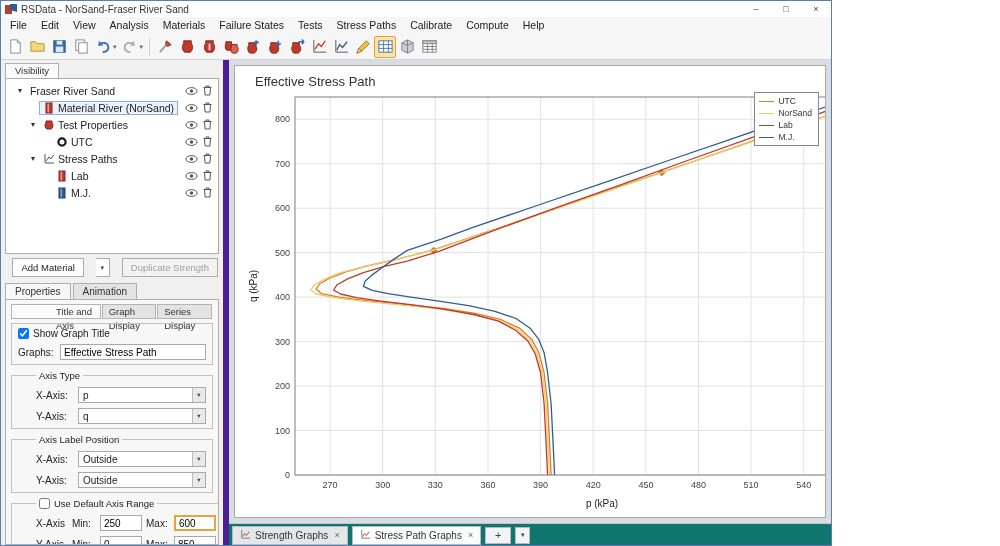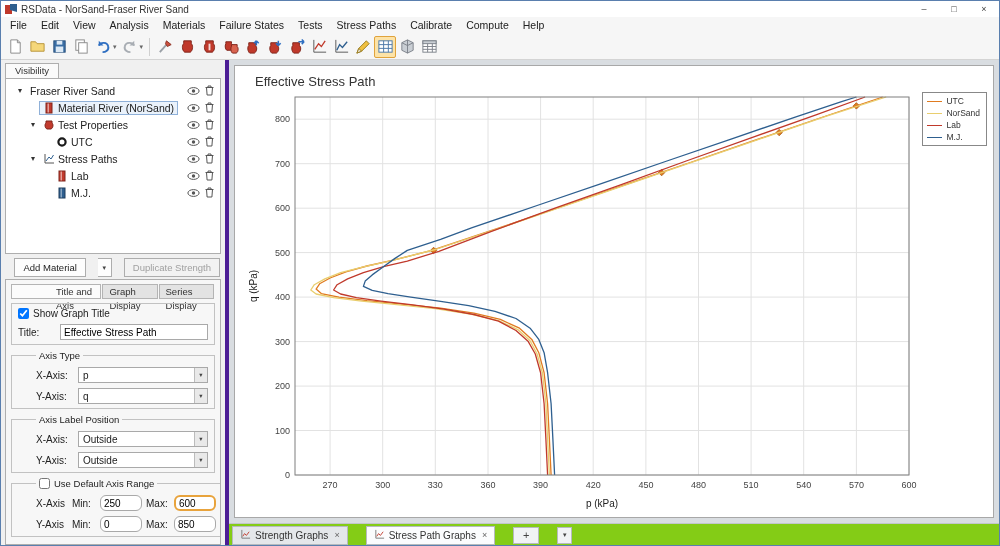--- a/index.html
+++ b/index.html
@@ -1,17 +1,17 @@
 <!DOCTYPE html>
 <html><head>
 <meta charset="utf-8">
 <style>
   html,body{margin:0;padding:0;background:#fff;}
   *{box-sizing:border-box;}
-  .window{width:1000px;height:546px;border:1px solid #5a7fae;background:#f0f0f0;
+  .window{width:832px;height:546px;border:1px solid #5a7fae;background:#f0f0f0;
     font-family:"Liberation Sans",sans-serif;font-size:11px;color:#222;
     display:flex;flex-direction:column;overflow:hidden;position:relative;}
 
   
   .titlebar{height:16px;background:#ffffff;display:flex;align-items:center;padding-left:4px;flex:0 0 auto;}
   .app-icon{width:12px;height:12px;margin-right:4px;display:inline-flex;}
   .title-text{font-size:10px;color:#333;flex:1;white-space:nowrap;overflow:hidden;}
   .win-controls{display:flex;height:16px;}
   .winbtn{width:30px;height:16px;border:none;background:#ffffff;font-size:9px;line-height:14px;color:#444;padding:0;font-family:inherit;}
 
@@ -22,21 +22,21 @@
   
   .toolbar{height:26px;background:#f6f6f6;border-bottom:1px solid #d4d4d4;display:flex;align-items:center;padding:0 3px;flex:0 0 auto;}
   .tbtn{width:22px;height:22px;display:flex;align-items:center;justify-content:center;border:1px solid transparent;border-radius:2px;margin:0 0;}
   .tbtn svg{width:17px;height:17px;display:block;}
   .tbtn.active{background:#fde3a7;border-color:#e0a33c;}
   .tcaret{font-size:7px;color:#666;margin:0 2px 0 -1px;}
   .tsep{width:1px;height:18px;background:#d0d0d0;margin:0 4px;}
 
   
   .content{flex:1;display:flex;min-height:0;}
-  .left-panel{width:228px;flex:0 0 228px;background:#f0f0f0;border-right:4px solid #4c1d95;
+  .left-panel{width:228px;flex:0 0 228px;background:#f0f0f0;border-right:6px solid #4c1d95;
     display:flex;flex-direction:column;padding:3px 4px 0 4px;min-height:0;}
   .vis-tab{width:54px;height:15px;background:#fafafa;border:1px solid #aeaeae;border-bottom:none;
     font-size:9.5px;text-align:center;line-height:14px;color:#333;}
   .tree-box{height:176px;background:#fff;border:1px solid #aeaeae;padding:3px 0 0 0;overflow:hidden;flex:0 0 auto;}
   .trow{height:17px;display:flex;align-items:center;padding-right:3px;font-size:10.5px;}
   .chev{width:12px;text-align:center;font-size:8px;color:#333;flex:0 0 12px;}
   .titem{display:flex;align-items:center;gap:3px;padding:0 3px;border:1px solid transparent;min-width:0;}
   .trow.selected .titem{border:1px solid #8fb0d8;background:#eaf2fb;}
   .ticon{width:12px;height:12px;display:inline-flex;flex:0 0 12px;}
   .tlabel{white-space:nowrap;overflow:hidden;}
@@ -58,41 +58,41 @@
   fieldset.group{padding:1px 6px 4px 24px;margin:0 0 5px 0;}
   legend{font-size:9.5px;padding:0 3px;color:#222;}
   .chk-row{display:flex;align-items:center;gap:4px;font-size:10px;}
   .chk-row input{width:11px;height:11px;margin:0;}
   .field-row{display:flex;align-items:center;gap:4px;margin-top:5px;font-size:10px;}
   .flabel{width:38px;flex:0 0 auto;font-size:10px;}
   .flabel.w1{width:32px;}
   .flabel.sm{width:24px;}
   .txt{height:16px;border:1px solid #a9a9a9;background:#fff;font-size:10px;font-family:inherit;padding:0 3px;}
   .txt.wide{flex:1;min-width:0;}
-  .txt.num{width:42px;border-radius:6px;}
+  .txt.num{width:42px;}
   .txt.hl{border:2px solid #e8a33c;height:16px;}
   .combo{flex:1;height:16px;border:1px solid #a9a9a9;background:#fff;display:flex;align-items:center;min-width:0;}
   .combo-val{flex:1;padding:0 4px;font-size:10px;white-space:nowrap;overflow:hidden;}
   .combo-btn{width:13px;align-self:stretch;background:#e9e9e9;border-left:1px solid #bcbcbc;font-size:6.5px;display:flex;align-items:center;justify-content:center;color:#444;}
   .lgd-chk{display:flex;align-items:center;gap:4px;font-size:9.5px;}
   .lgd-chk input{width:11px;height:11px;margin:0;}
 
   
   .right-col{flex:1;display:flex;flex-direction:column;min-width:0;}
   .main-area{flex:1;background:#d9dde1;padding:5px;min-height:0;}
   .chart-panel{width:100%;height:100%;background:#fff;border:1px solid #a8a8a8;position:relative;padding:4px 0 0 10px;overflow:hidden;}
   .chart-title{font-size:13px;color:#333;margin:4px 0 0 10px;}
   .legend{position:absolute;top:26px;right:6px;border:1px solid #888;background:#fff;padding:3px 6px 3px 4px;display:flex;flex-direction:column;gap:2px;}
   .lg-item{display:flex;align-items:center;gap:4px;font-size:8.5px;color:#333;white-space:nowrap;}
   .lg-line{width:15px;height:0;border-top:1.6px solid #000;flex:0 0 15px;}
   .tick{font-size:9px;fill:#444;}
   .axis-label{font-size:10px;fill:#222;}
 
   
-  .tabbar{height:22px;background:#84cc16;border-top:1px solid #c2c6ca;display:flex;align-items:center;padding:1px 3px 0 3px;gap:18px;flex:0 0 auto;}
+  .tabbar{height:22px;background:#0f766e;border-top:1px solid #c2c6ca;display:flex;align-items:center;padding:1px 3px 0 3px;gap:4px;flex:0 0 auto;}
   .dtab{height:19px;display:flex;align-items:center;gap:4px;padding:0 7px;border:1px solid #b6babe;background:#e4e7ea;font-size:10px;color:#333;}
   .dtab.active{background:#fbfcfd;}
   .dtab .x{font-size:9px;color:#666;margin-left:2px;}
   .plus-btn{width:26px;height:17px;border:1px solid #b6babe;background:#f1f3f5;font-size:11px;line-height:14px;color:#444;font-family:inherit;padding:0;}
   .tab-caret{width:15px;height:17px;border:1px solid #b6babe;background:#f1f3f5;font-size:7px;color:#444;display:flex;align-items:center;justify-content:center;}
 </style>
 </head>
 <body>
 
 <div class="window">
@@ -412,35 +412,39 @@
             </span>
           </div>
         </div>
 
       <div class="btn-row">
         <button class="btn">Add Material</button>
         <button class="btn caret">▾</button>
         <button class="btn disabled">Duplicate Strength</button>
       </div>
 
+      <div class="props-tabs" id="propsTabs">
+          <span class="ptab active">Properties</span>
+          <span class="ptab">Animation</span>
+        </div>
 
       <div class="props-box">
         <div class="subtabs" id="subTabs">
             <span class="stab active">Title and Axis</span>
             <span class="stab">Graph Display</span>
             <span class="stab">Series Display</span>
           </div>
 
         <div class="group">
           <label class="chk-row">
             <input type="checkbox" id="chkTitle" checked="" style="">
             <span>Show Graph Title</span>
           </label>
           <div class="field-row">
-            <span class="flabel">Title:</span>
+            <span class="flabel">Graphs:</span>
             <input class="txt wide" value="Effective Stress Path" style="">
           </div>
         </div>
 
         <fieldset class="group">
           <legend>Axis Type</legend>
           <div class="field-row">
             <span class="flabel">X-Axis:</span>
             <div class="combo">
               <span class="combo-val">p</span>

